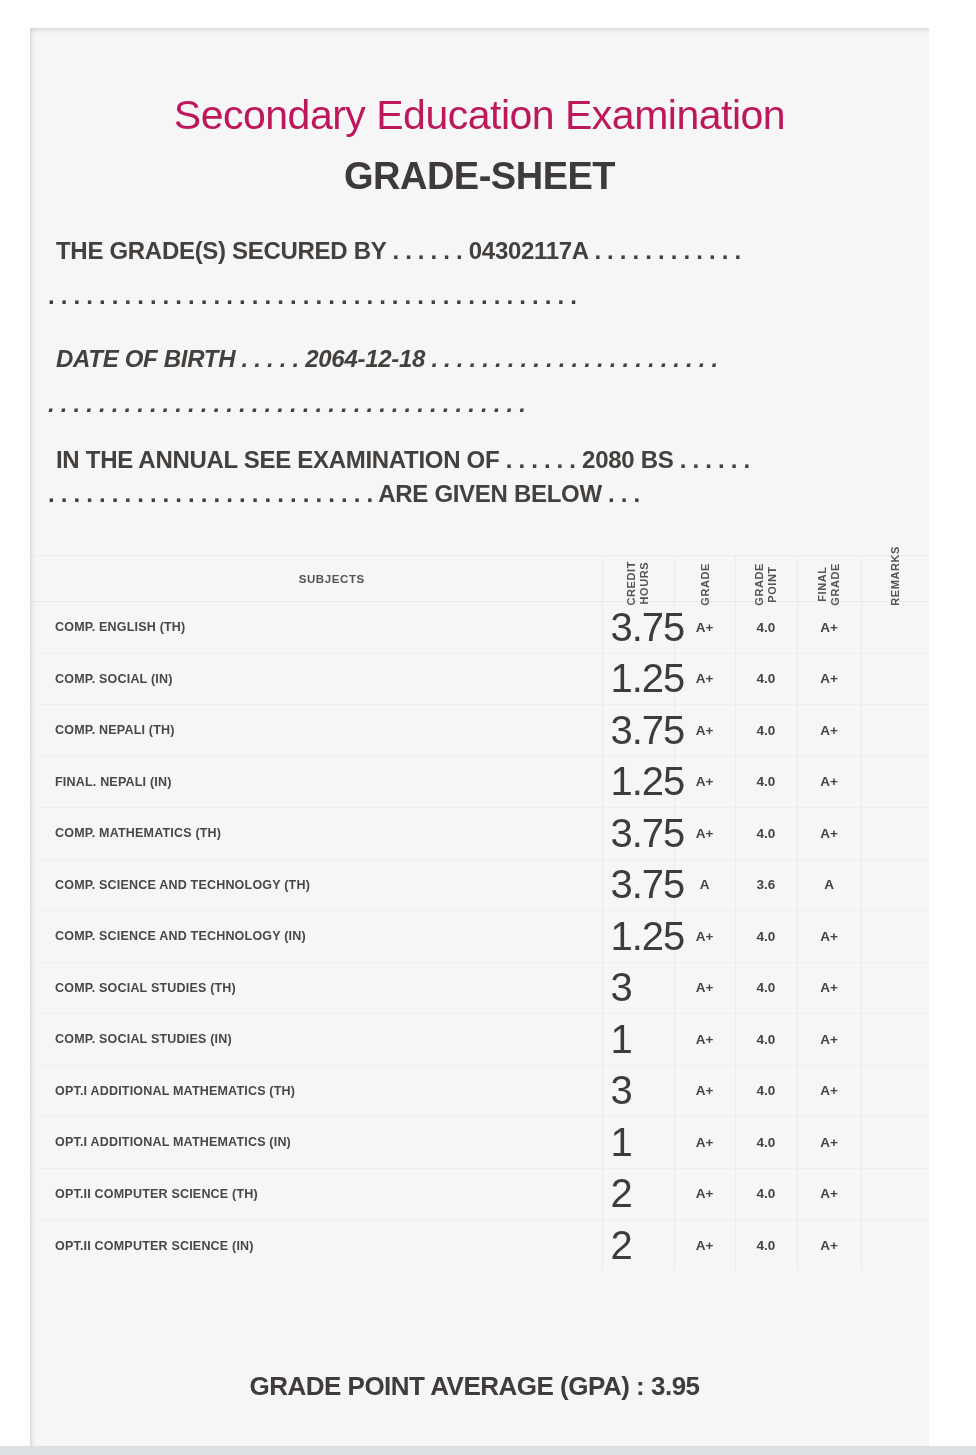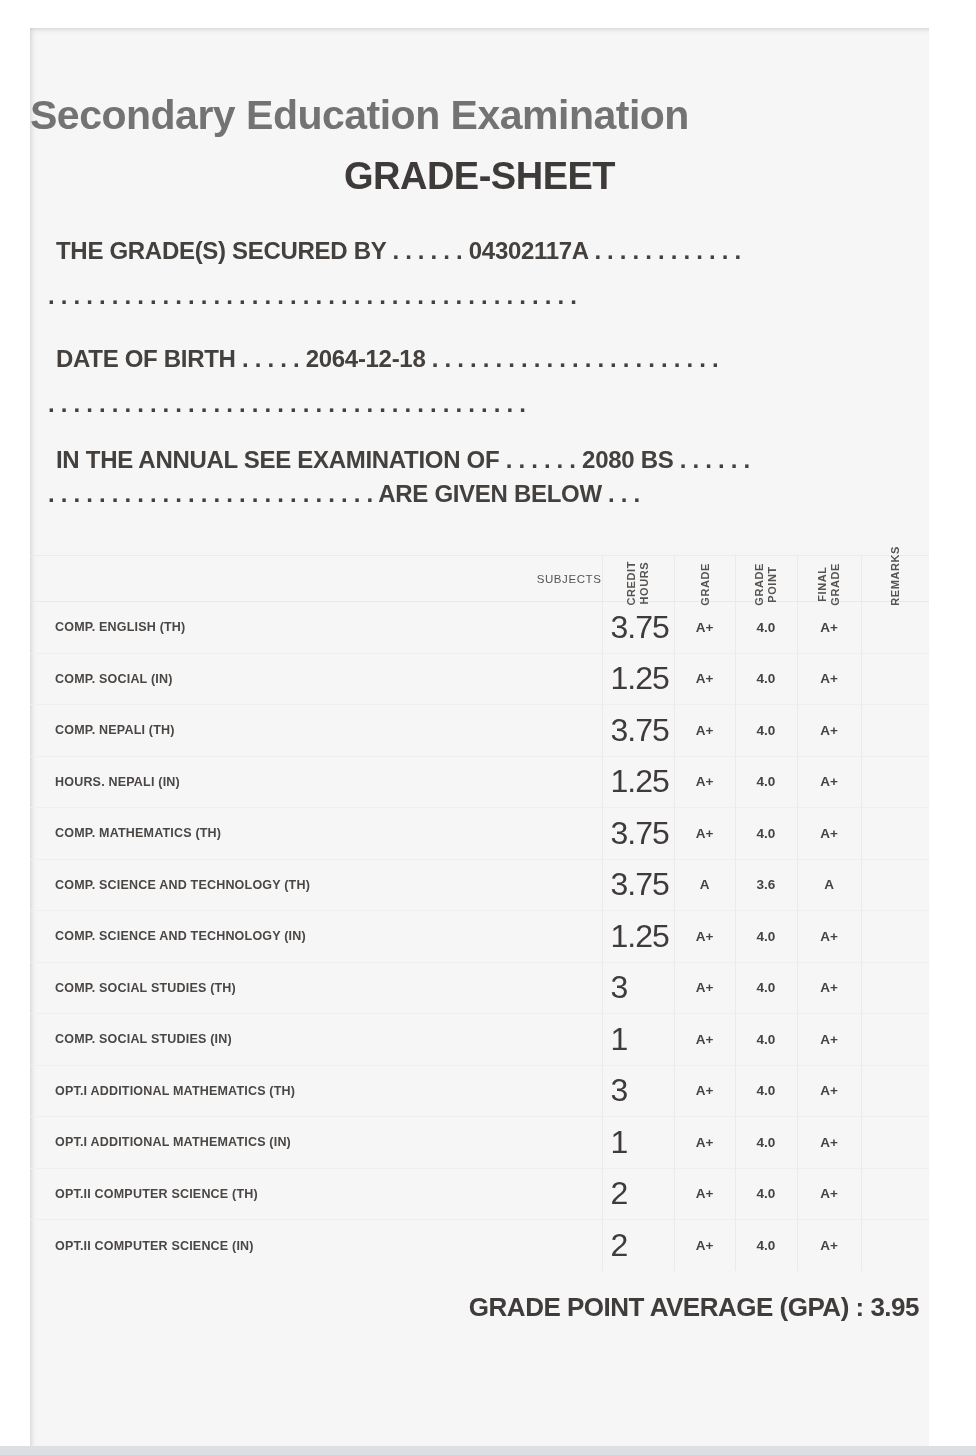--- a/index.html
+++ b/index.html
@@ -9,35 +9,36 @@
   .sheet {
     position: absolute;
     left: 30px; top: 28px;
     width: 899px; height: 1419px;
     background: #f6f6f6;
     box-shadow: inset 3px 3px 6px -3px rgba(0,0,0,0.22);
   }
 
   .title {
     position: absolute; top: 64px; left: 0; width: 100%;
-    font-size: 41px; font-weight: 700; letter-spacing: -0.5px;
-    color: #737373;
+    text-align: center;
+    font-size: 41px; font-weight: 400; letter-spacing: -0.5px;
+    color: #be185d;
   }
   .subtitle {
     position: absolute; top: 127px; left: 0; width: 100%;
     text-align: center;
     font-size: 38px; font-weight: 700; letter-spacing: -0.5px;
     color: #3e3a39;
   }
 
   .para { position: absolute; left: 0; width: 100%; color: #44403d; font-weight: 700; font-size: 24px; letter-spacing: -0.3px; white-space: nowrap; }
   .para .l1 { padding-left: 26px; }
   .para .l2 { padding-left: 18px; }
   .para-1 { top: 200px; } .para-1 .l1, .para-1 .l2 { line-height: 45px; }
-  .para-2 { top: 308px; } .para-2 .l1, .para-2 .l2 { line-height: 45px; }
+  .para-2 { top: 308px; } .para-2 .l1, .para-2 .l2 { line-height: 45px; font-style: italic; }
   .para-3 { top: 415px; } .para-3 .l1, .para-3 .l2 { line-height: 34px; }
 
   table.grades {
     position: absolute; top: 527px; left: 0;
     width: 899px;
     border-collapse: collapse; table-layout: fixed;
   }
   col.c-subject { width: 572px; }
   col.c-credit  { width: 72px; }
   col.c-grade   { width: 61px; }
@@ -45,47 +46,47 @@
   col.c-fgrade  { width: 64px; }
   col.c-remarks { width: 68px; }
 
   table.grades th, table.grades td { border-left: 1px solid #ebebeb; }
   table.grades th:first-child, table.grades td:first-child { border-left: none; }
   table.grades thead tr { border-top: 1px solid #ebebeb; border-bottom: 1px solid #e9e9e9; }
   table.grades tbody tr { border-bottom: 1px solid #efefef; height: 51.5px; }
   table.grades tbody tr:last-child { border-bottom: none; }
 
   th.h-subject {
-    height: 46px; text-align: right; vertical-align: middle;
+    height: 46px; text-align: center; vertical-align: middle;
     padding-left: 32px;
-    font-size: 11.5px; font-weight: 400; letter-spacing: 0.6px; color: #575350;
+    font-size: 11.5px; font-weight: 700; letter-spacing: 0.6px; color: #575350;
   }
   th.h-rot { position: relative; height: 46px; }
   th.h-rot .rot {
     position: absolute; left: 50%; bottom: -5px;
     transform: translateX(-50%) rotate(180deg);
     writing-mode: vertical-rl; white-space: pre-line;
     font-size: 11px; font-weight: 700; letter-spacing: 0.6px; color: #575350;
     line-height: 13px;
   }
 
   td.subject {
     padding-left: 25px;
     font-size: 12.5px; font-weight: 700; letter-spacing: 0.2px; color: #4a4644; margin-left: 12px;
   }
   td.credit {
     padding-left: 8px; text-align: left;
-    font-size: 32px; font-weight: 500; color: #3f3b3a; letter-spacing: -1px;
+    font-size: 40px; font-weight: 500; color: #3f3b3a; letter-spacing: -1px;
   }
   td.small { text-align: center; font-size: 13.5px; font-weight: 600; color: #46423f; }
   td.remarks { text-align: center; font-size: 12px; color: #46423f; }
 
   .gpa-line {
-    position: absolute; top: 1264px; left: 0; width: 100%;
-    text-align: right; padding-right: 10px;
+    position: absolute; top: 1343px; left: 0; width: 100%;
+    text-align: center; padding-right: 10px;
     font-size: 26px; font-weight: 700; letter-spacing: -0.5px; color: #403c3b;
     white-space: nowrap;
   }
 
   .bottom-strip {
     position: absolute; left: 0; bottom: 0;
     width: 976px; height: 9px;
     background: #dce0e4;
   }
 </style>
@@ -166,21 +167,21 @@
     <tr>
       <td class="subject">COMP. NEPALI (TH)</td>
       <td class="credit">3.75</td>
       <td class="small">A+</td>
       <td class="small">4.0</td>
       <td class="small">A+</td>
       <td class="remarks"></td>
     </tr>
 
     <tr>
-      <td class="subject">HOURS. NEPALI (IN)</td>
+      <td class="subject">FINAL. NEPALI (IN)</td>
       <td class="credit">1.25</td>
       <td class="small">A+</td>
       <td class="small">4.0</td>
       <td class="small">A+</td>
       <td class="remarks"></td>
     </tr>
 
     <tr>
       <td class="subject">COMP. MATHEMATICS (TH)</td>
       <td class="credit">3.75</td>

